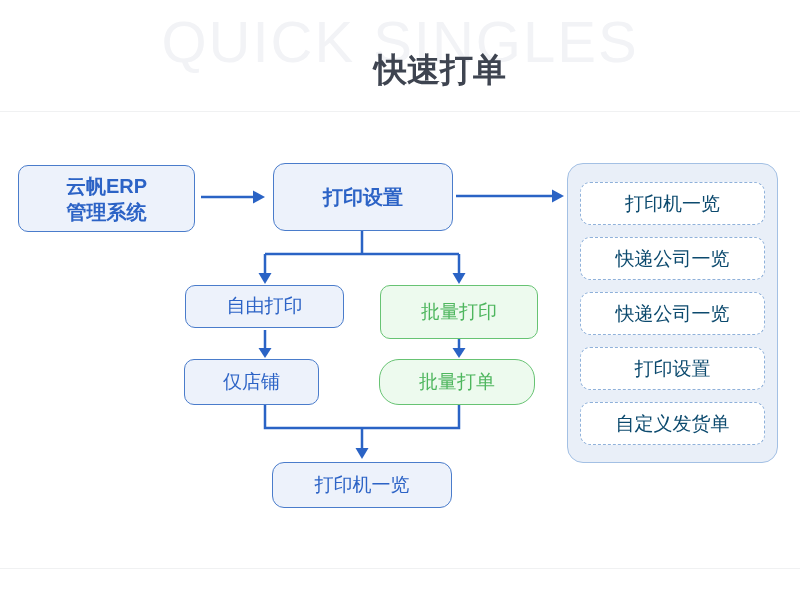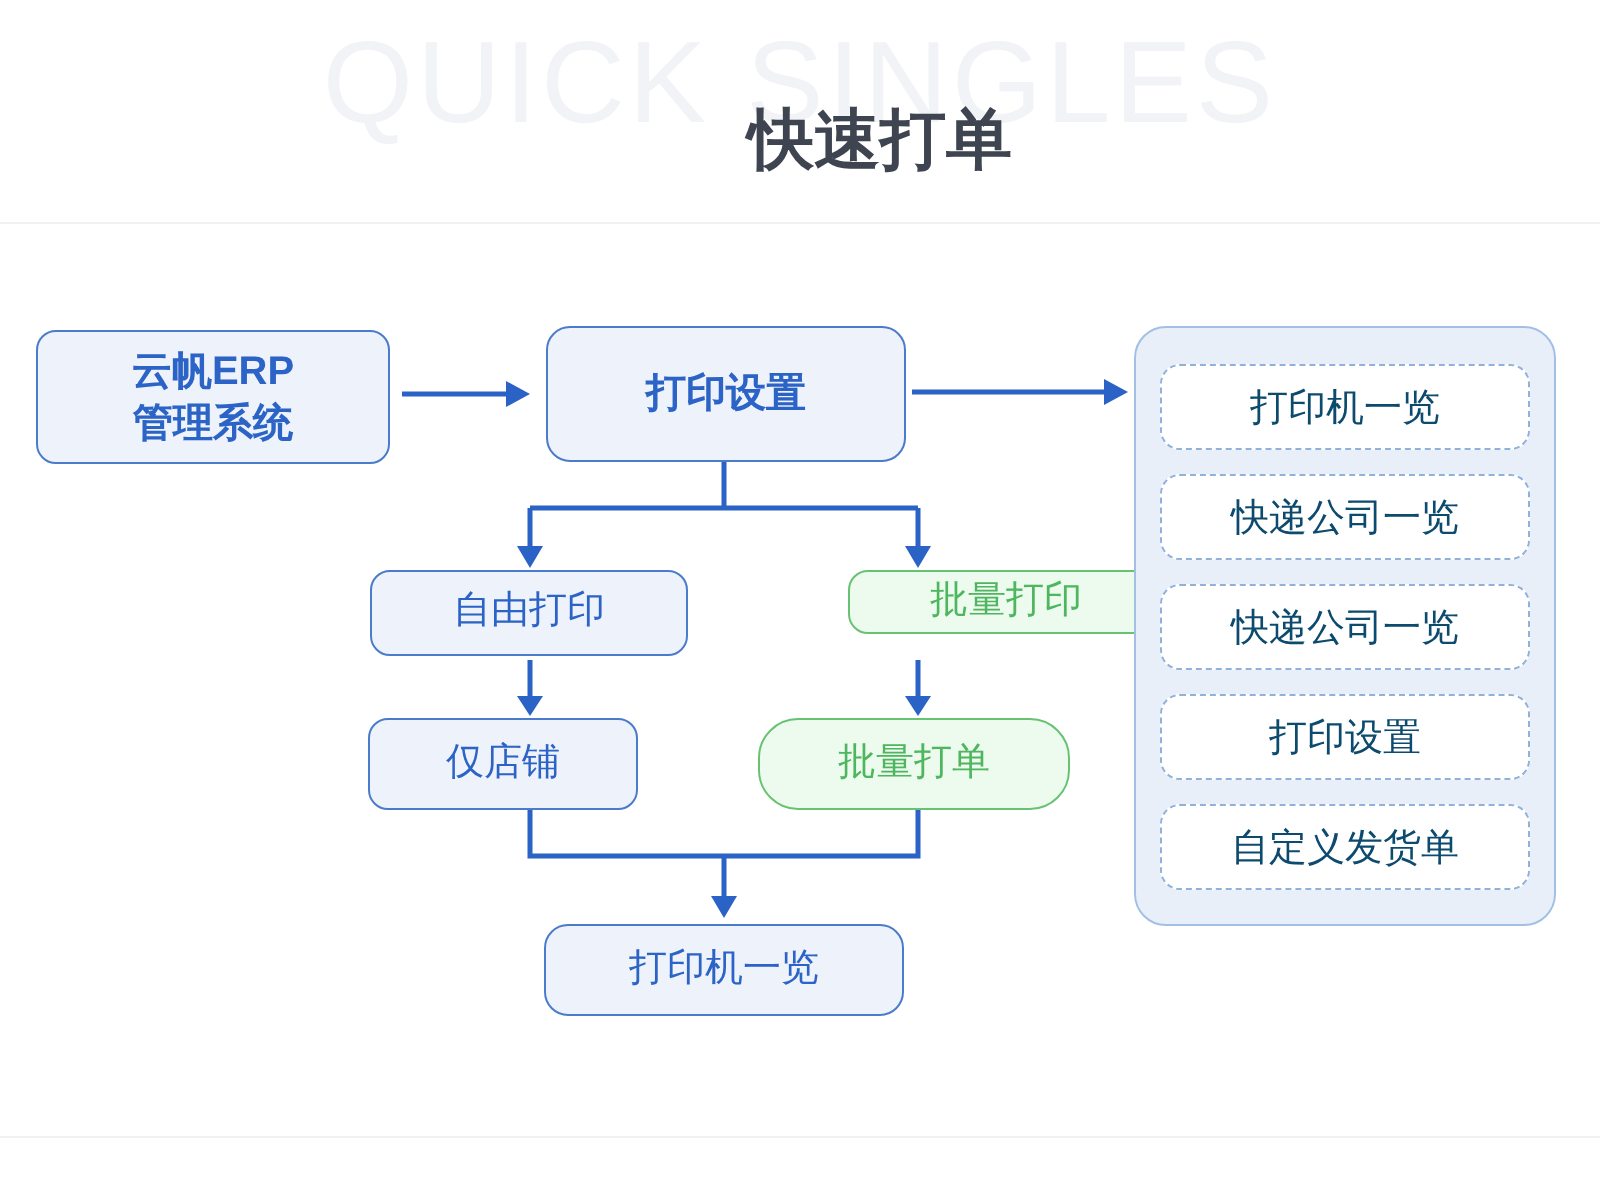--- a/index.html
+++ b/index.html
@@ -68,21 +68,21 @@
   .node.bold { font-weight: 700; font-size: 20px; }
   .node.green {
     background: #edfaee;
     border-color: #67c373;
     color: #4eb65e;
   }
 
   .node-erp          { left: 18px;  top: 165px; width: 177px; height: 67px; border-radius: 10px; }
   .node-print-settings { left: 273px; top: 163px; width: 180px; height: 68px; font-size: 21px; }
   .node-free-print   { left: 185px; top: 285px; width: 159px; height: 43px; border-radius: 10px; }
-  .node-batch-print  { left: 380px; top: 285px; width: 158px; height: 32px; border-radius: 10px; margin-left: 44px; }
+  .node-batch-print  { left: 380px; top: 285px; width: 158px; height: 54px; border-radius: 10px; }
   .node-shop-only    { left: 184px; top: 359px; width: 135px; height: 46px; border-radius: 10px; }
   .node-batch-order  { left: 379px; top: 359px; width: 156px; height: 46px; border-radius: 20px; }
   .node-print-record { left: 272px; top: 462px; width: 180px; height: 46px; }
 
   
   .connectors {
     position: absolute;
     top: 0; left: 0;
     width: 800px; height: 590px;
     pointer-events: none;

